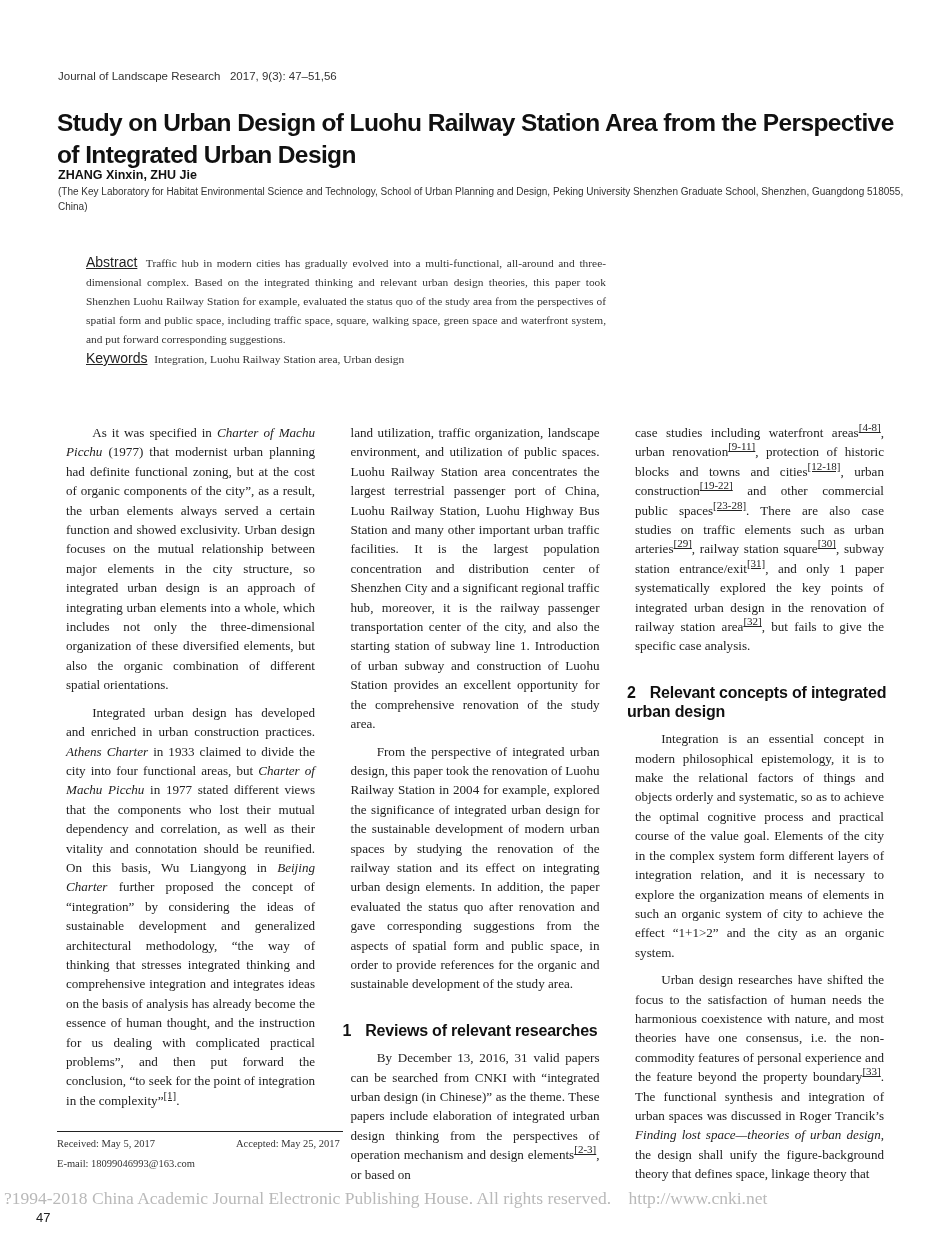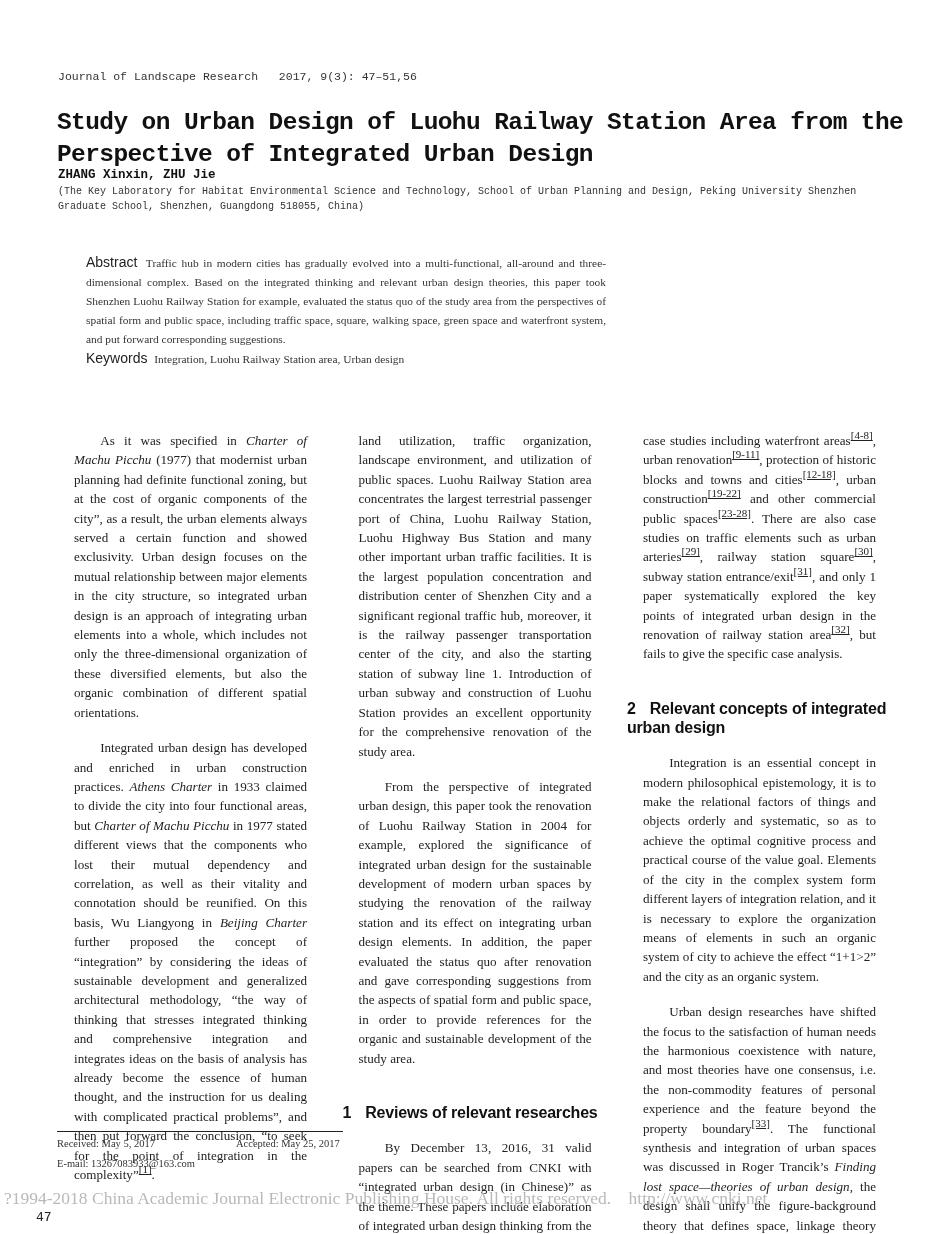--- a/index.html
+++ b/index.html
@@ -1,32 +1,32 @@
 <!DOCTYPE html>
 <html><head>
 <meta charset="utf-8">
 <style>
   html, body { margin: 0; padding: 0; background: #ffffff; }
   body { width: 948px; height: 1234px; position: relative; overflow: hidden; color: #1a1a1a; }
-  .sans { font-family: Liberation Mono, monospace; }
+  .sans { font-family: Liberation Sans, sans-serif; }
   .serif { font-family: "Liberation Serif", "DejaVu Serif", serif; }
 
   .running-head { position: absolute; left: 58px; top: 70px; font-size: 11.5px; color: #333; white-space: pre; }
   .title { position: absolute; left: 57px; top: 107px; width: 850px; font-size: 24.5px; font-weight: bold; line-height: 32px; letter-spacing: -0.6px; color: #111; }
   .authors { position: absolute; left: 58px; top: 168px; font-size: 12.5px; font-weight: bold; color: #111; }
   .affil { position: absolute; left: 58px; top: 185px; width: 850px; font-size: 10px; line-height: 14.5px; color: #333; }
 
   .abstract-block { position: absolute; left: 86px; top: 253px; width: 520px; font-size: 11.4px; line-height: 19px; color: #333; }
   .abstract-block p { margin: 0; text-align: justify; }
-  .kw-label { font-family: "Liberation Sans", "DejaVu Sans", sans-serif; font-size: 14px; color: #222; margin-right: 4px; }
+  .kw-label { font-family: "Liberation Sans", "DejaVu Sans", sans-serif; font-size: 14px; color: #222; margin-right: 4px; text-decoration: underline; }
   .abstract-block .line { margin: 0; }
 
   .columns { position: absolute; top: 415px; left: 58px; width: 834px; display: flex; justify-content: space-between; }
   .col { width: 265px; font-size: 13.1px; line-height: 19.4px; color: #222; }
-  .col p { margin: 16px; text-align: justify; text-indent: 2em; hyphens: none; }
+  .col p { margin: 8px; text-align: justify; text-indent: 2em; hyphens: none; }
   .col p.noindent { text-indent: 0; }
   .col h2 { margin: 0; font-family: "Liberation Sans", "DejaVu Sans", sans-serif; font-weight: bold; font-size: 16px; line-height: 19px; color: #111; letter-spacing: -0.2px; }
   .col h2 .num { margin-right: 14px; }
   .col .gap { height: 19.4px; }
   sup { font-size: 11px; line-height: 0; vertical-align: 6px; text-decoration: underline; }
   i { font-style: italic; }
 
   .foot-rule { position: absolute; left: 57px; top: 1131px; width: 286px; height: 1px; background: #222; }
   .foot { position: absolute; left: 57px; font-size: 10.5px; color: #333; }
   .foot-received { top: 1138px; }
@@ -68,16 +68,16 @@
     <div class="gap"></div>
     <h2><span class="num">2</span><span>Relevant concepts of integrated urban design</span></h2>
     <p>Integration is an essential concept in modern philosophical epistemology, it is to make the relational factors of things and objects orderly and systematic, so as to achieve the optimal cognitive process and practical course of the value goal. Elements of the city in the complex system form different layers of integration relation, and it is necessary to explore the organization means of elements in such an organic system of city to achieve the effect “1+1&gt;2” and the city as an organic system.</p>
     <p><span>Urban design researches have shifted the focus to the satisfaction of human needs the harmonious coexistence with nature, and most theories have one consensus, i.e. the non-commodity features of personal experience and the feature beyond the property boundary</span><sup>[33]</sup><span>. The functional synthesis and integration of urban spaces was discussed in Roger Trancik’s </span><i>Finding lost space—theories of urban design</i><span>, the design shall unify the figure-background theory that defines space, linkage theory that</span></p>
   </div>
 </div>
 
 <div class="foot-rule"></div>
 <div class="foot foot-received serif">Received: May 5, 2017</div>
 <div class="foot foot-accepted serif">Accepted: May 25, 2017</div>
-<div class="foot foot-email serif">E-mail: 13267083933@163.com</div>
+<div class="foot foot-email serif">E-mail: 18099046993@163.com</div>
 
 <div class="watermark serif">?1994-2018 China Academic Journal Electronic Publishing House. All rights reserved.    http://www.cnki.net</div>
 <div class="page-num sans">47</div>
 
 </body></html>

